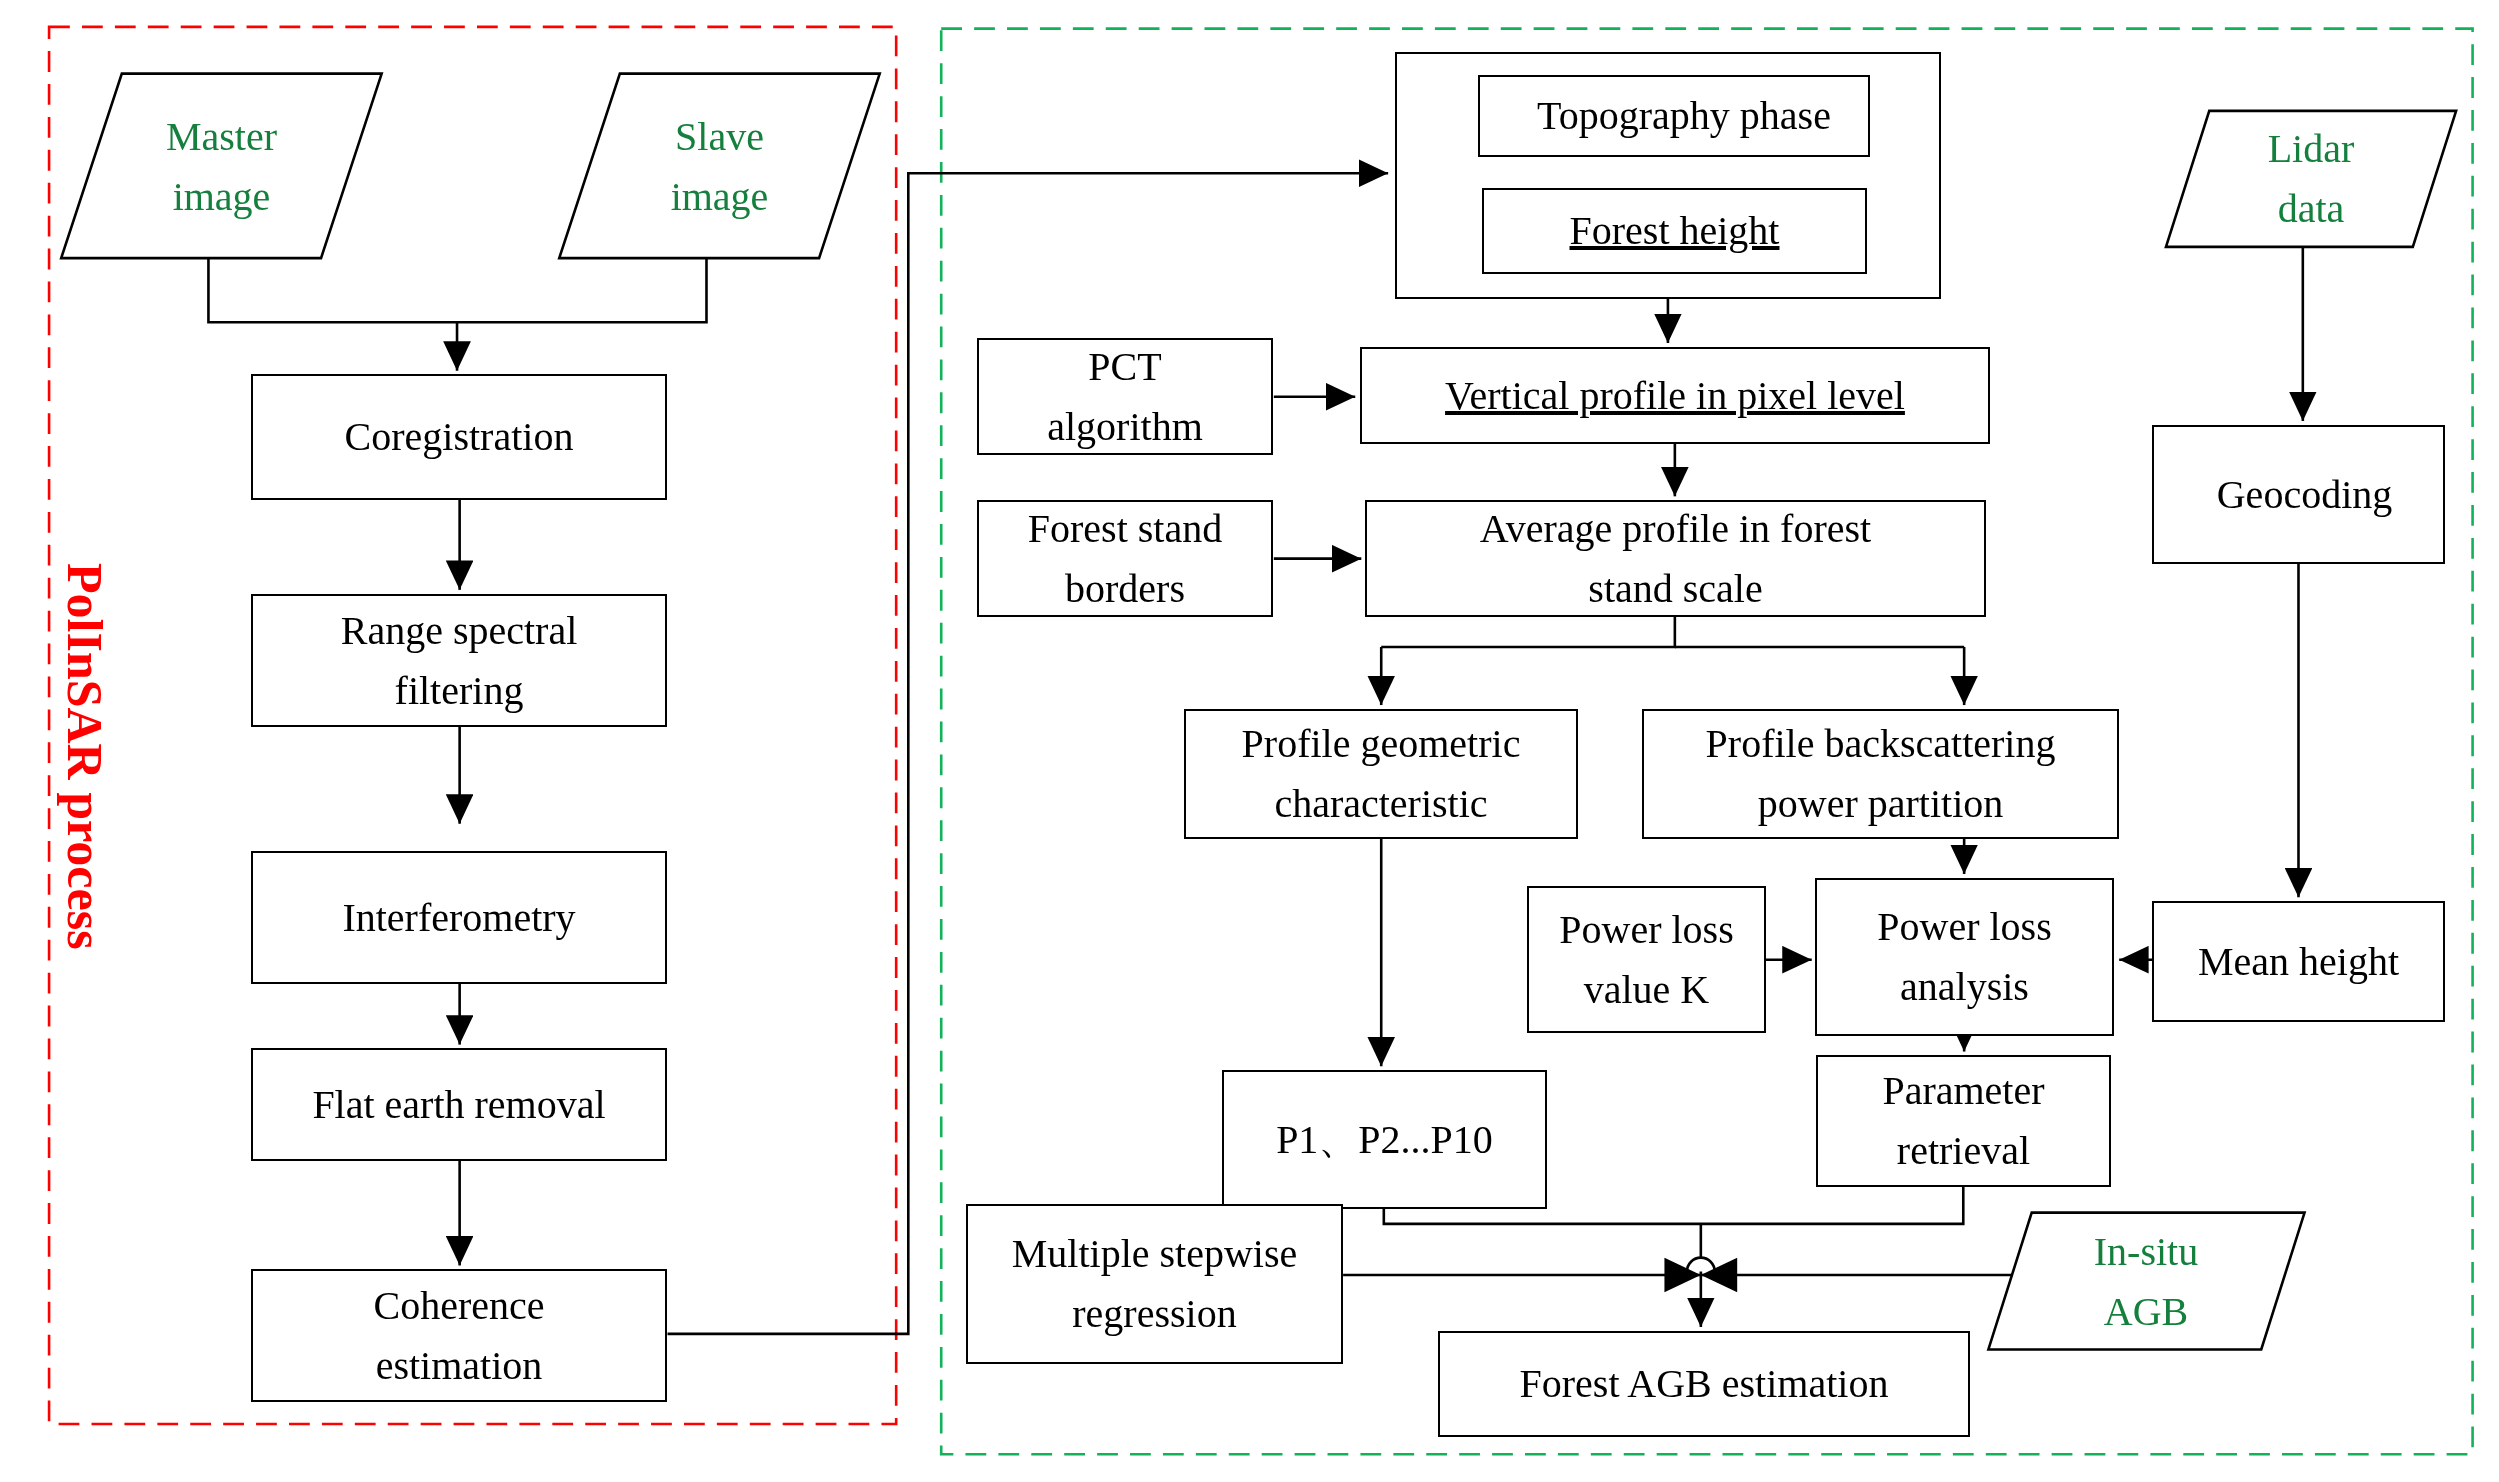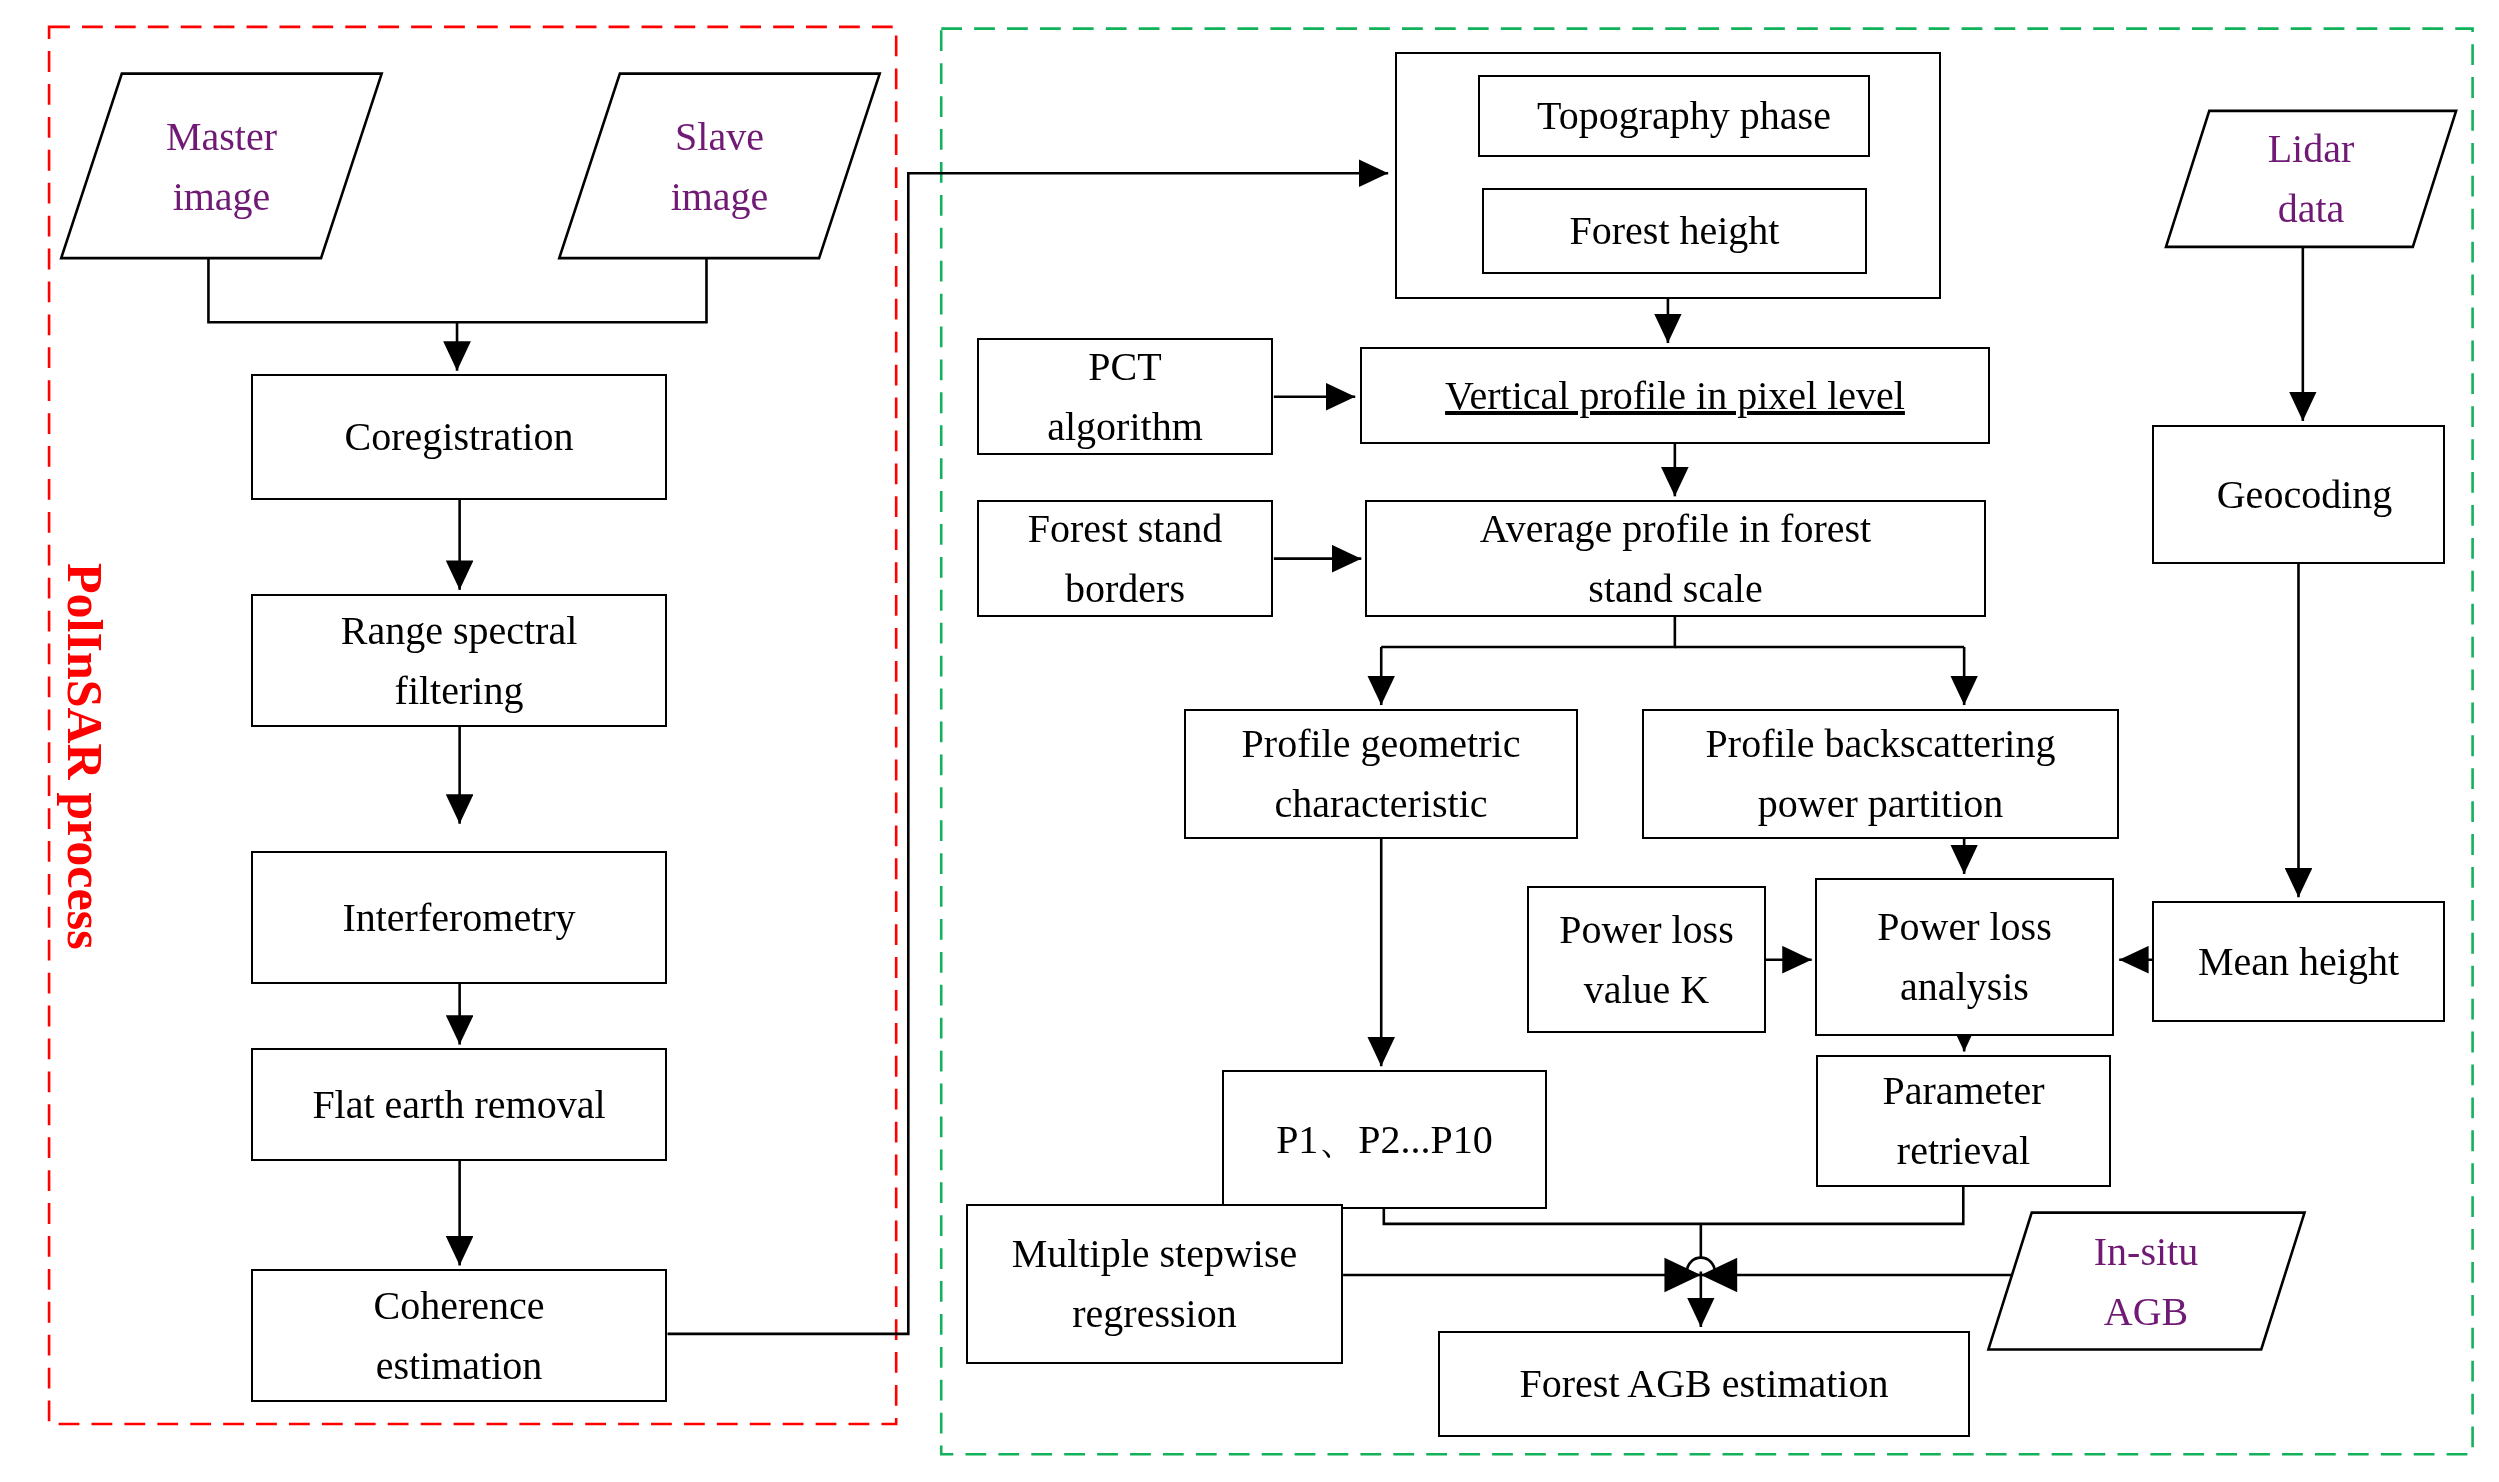--- a/index.html
+++ b/index.html
@@ -4,37 +4,37 @@
 <style>
   html,body{margin:0;padding:0;background:#fff;}
   .canvas{position:relative;width:2500px;height:1482px;background:#fff;overflow:hidden;
           font-family:"Liberation Serif", serif;}
   #wire{position:absolute;left:0;top:0;z-index:1;}
   .node{position:absolute;box-sizing:border-box;border:2.6px solid #000;background:#fff;
         display:flex;align-items:center;justify-content:center;text-align:center;
         font-size:40px;line-height:1.5;color:#000;white-space:pre-line;z-index:2;}
   .ghost{position:absolute;box-sizing:border-box;border:none;background:transparent;
         display:flex;align-items:center;justify-content:center;text-align:center;
-        font-size:40px;line-height:1.5;color:#701a75;white-space:pre-line;z-index:2;}
+        font-size:40px;line-height:1.5;color:#15803d;white-space:pre-line;z-index:2;}
   .container-box{position:absolute;box-sizing:border-box;border:2.6px solid #000;background:#fff;z-index:2;}
   #v-label{position:absolute;left:45px;top:468px;width:80px;height:576px;z-index:2;
         display:flex;align-items:center;justify-content:center;
         writing-mode:vertical-rl;text-orientation:sideways;
         font-size:50px;font-weight:bold;white-space:nowrap;}
   
   #master-label{left:61px;top:74px;width:321px;height:185px;}
   #slave-label{left:559px;top:74px;width:321px;height:185px;text-align:center;}
   #coregistration{left:251px;top:374px;width:416px;height:126px;}
   #range-spectral-filtering{left:251px;top:594px;width:416px;height:133px;}
   #interferometry{left:251px;top:827px;width:416px;height:133px;margin-top:24px;}
   #flat-earth-removal{left:251px;top:1048px;width:416px;height:113px;}
   #coherence-estimation{left:251px;top:1269px;width:416px;height:133px;}
   #phase-height-container{left:1395px;top:52px;width:546px;height:247px;}
   #topography-phase{left:1478px;top:75px;width:392px;height:82px;padding-left:20px;}
-  #forest-height{left:1482px;top:188px;width:385px;height:86px;}
+  #forest-height{left:1482px;top:188px;width:385px;height:86px;text-decoration:underline;}
   #pct-algorithm{left:977px;top:338px;width:296px;height:117px;}
   #vertical-profile{left:1360px;top:347px;width:630px;height:97px;text-decoration:underline;}
   #forest-stand-borders{left:977px;top:500px;width:296px;height:117px;}
   #average-profile{left:1365px;top:500px;width:621px;height:117px;}
   #profile-geometric{left:1184px;top:709px;width:394px;height:130px;}
   #profile-backscattering{left:1642px;top:709px;width:477px;height:130px;}
   #power-loss-value-k{left:1527px;top:886px;width:239px;height:147px;}
   #power-loss-analysis{left:1815px;top:878px;width:299px;height:158px;}
   #p-variables{left:1222px;top:1070px;width:325px;height:139px;}
   #parameter-retrieval{left:1816px;top:1055px;width:295px;height:132px;}

